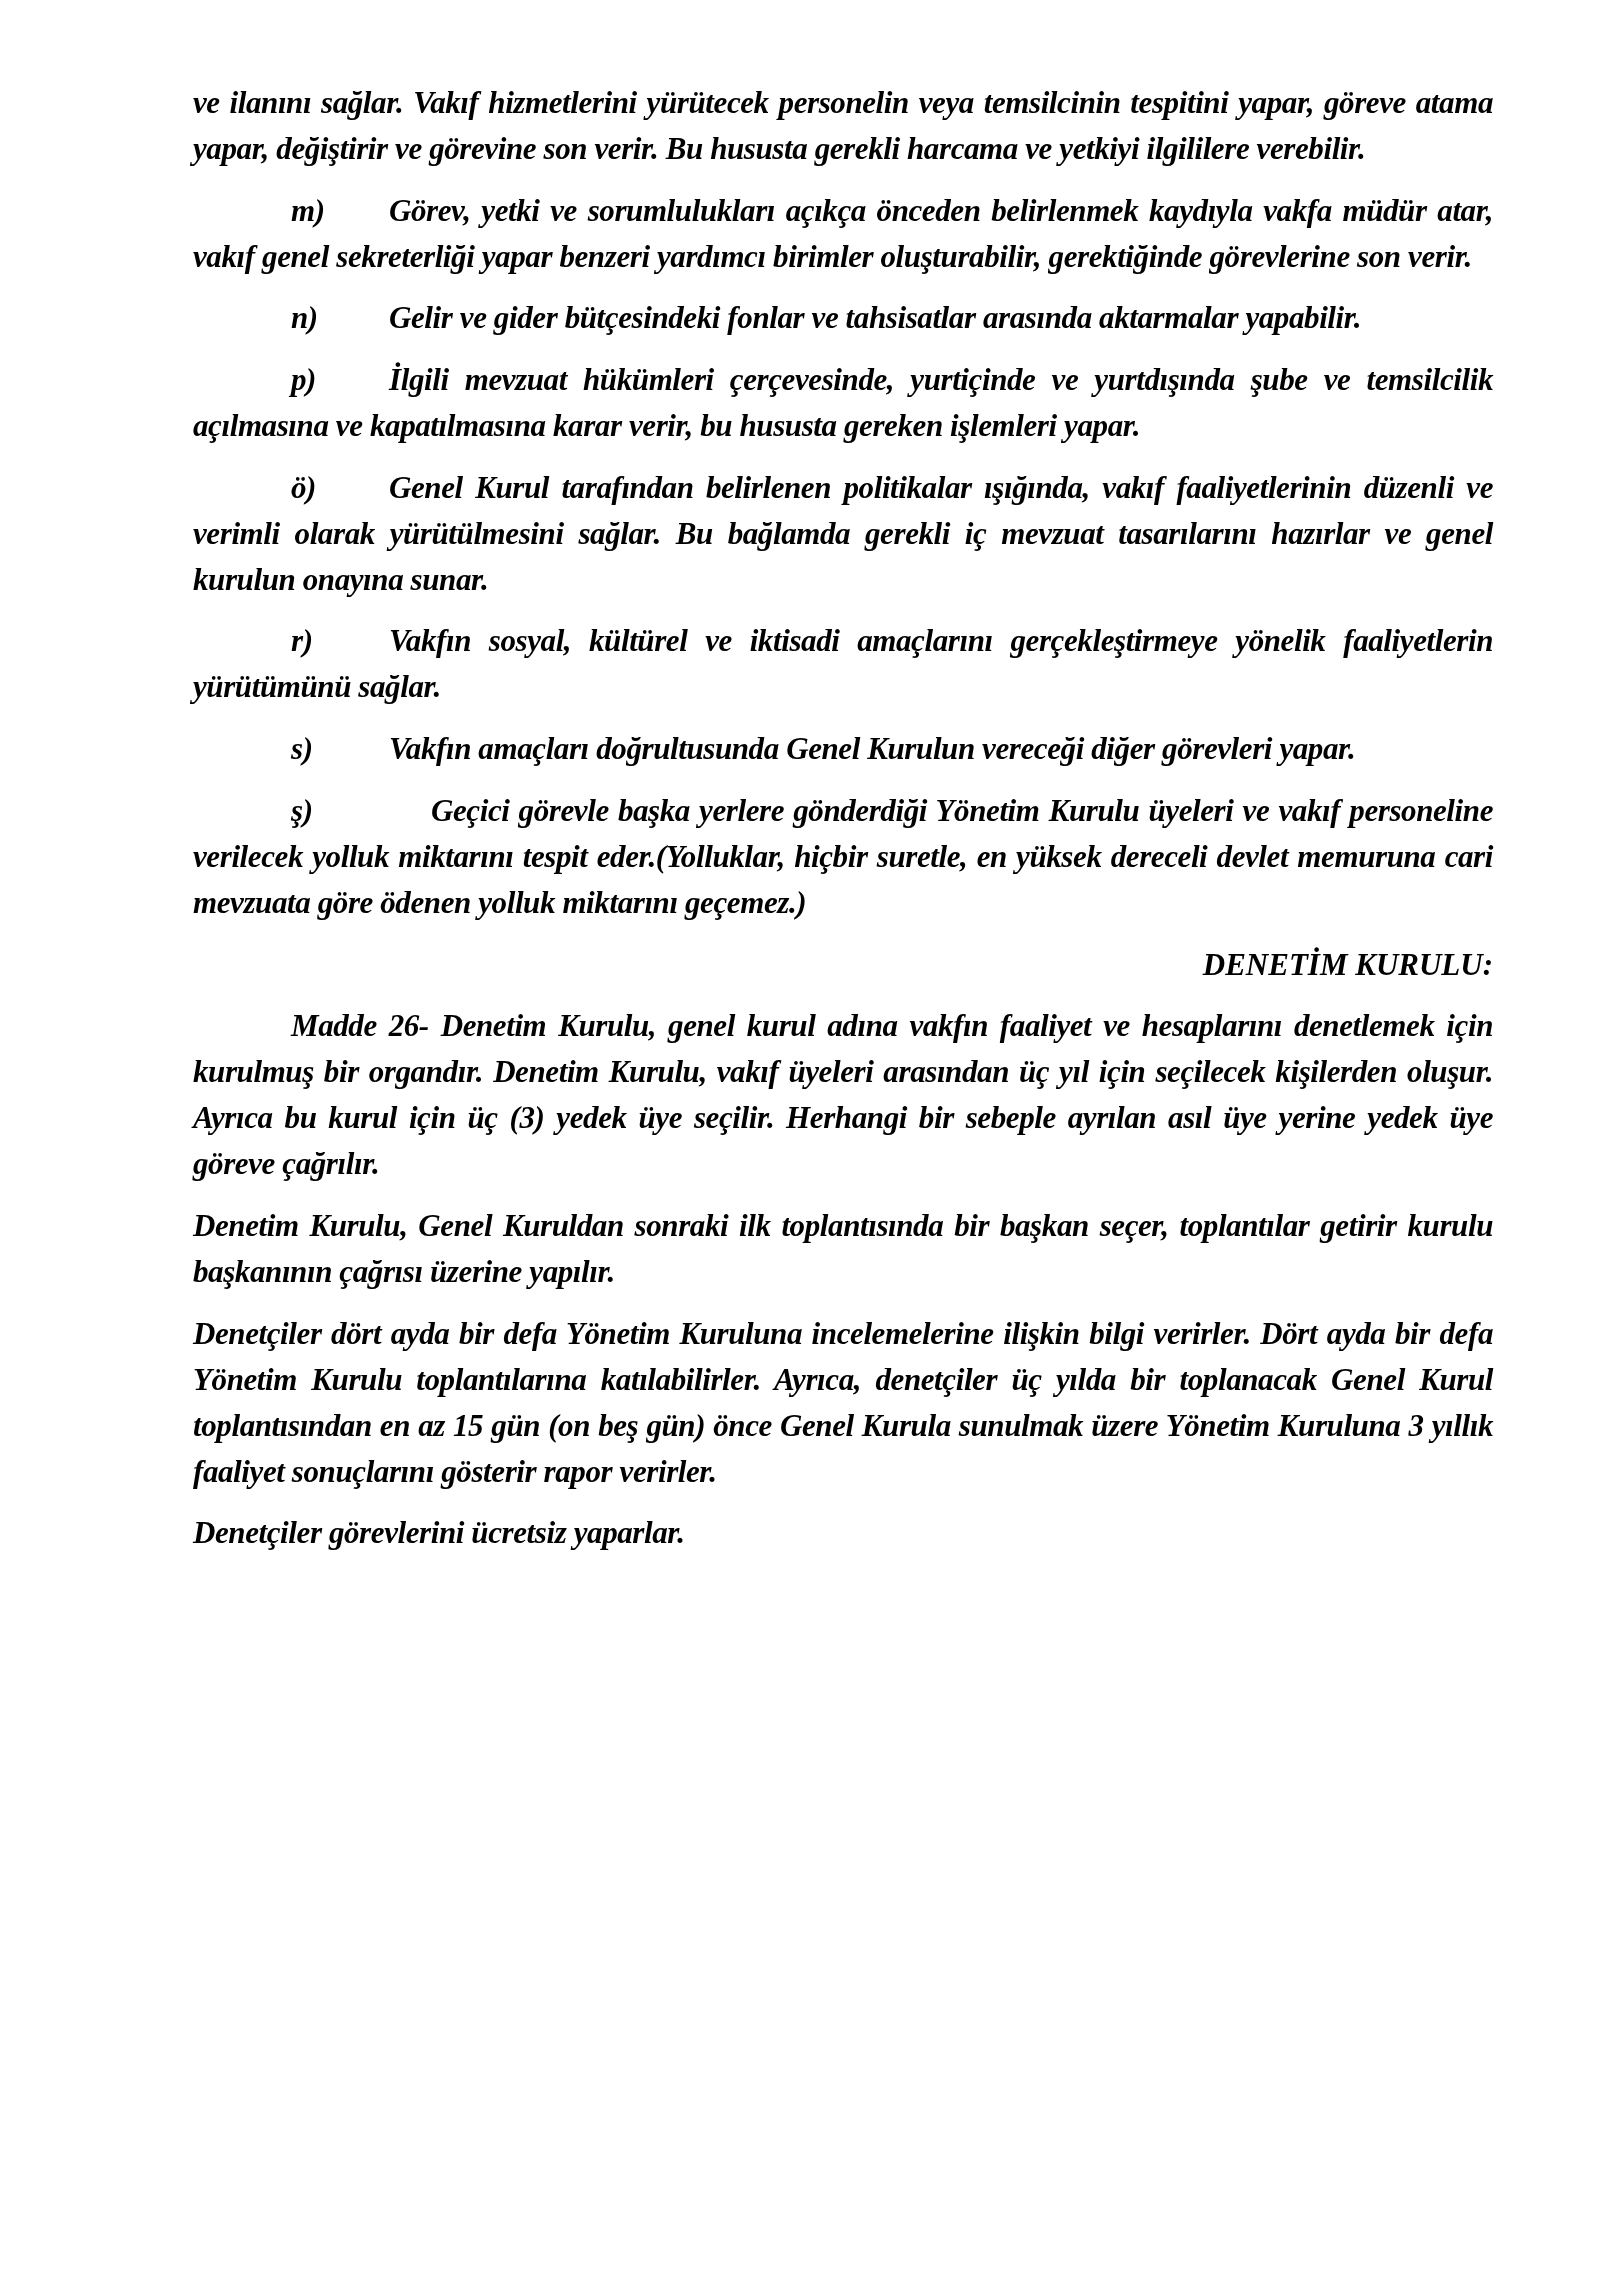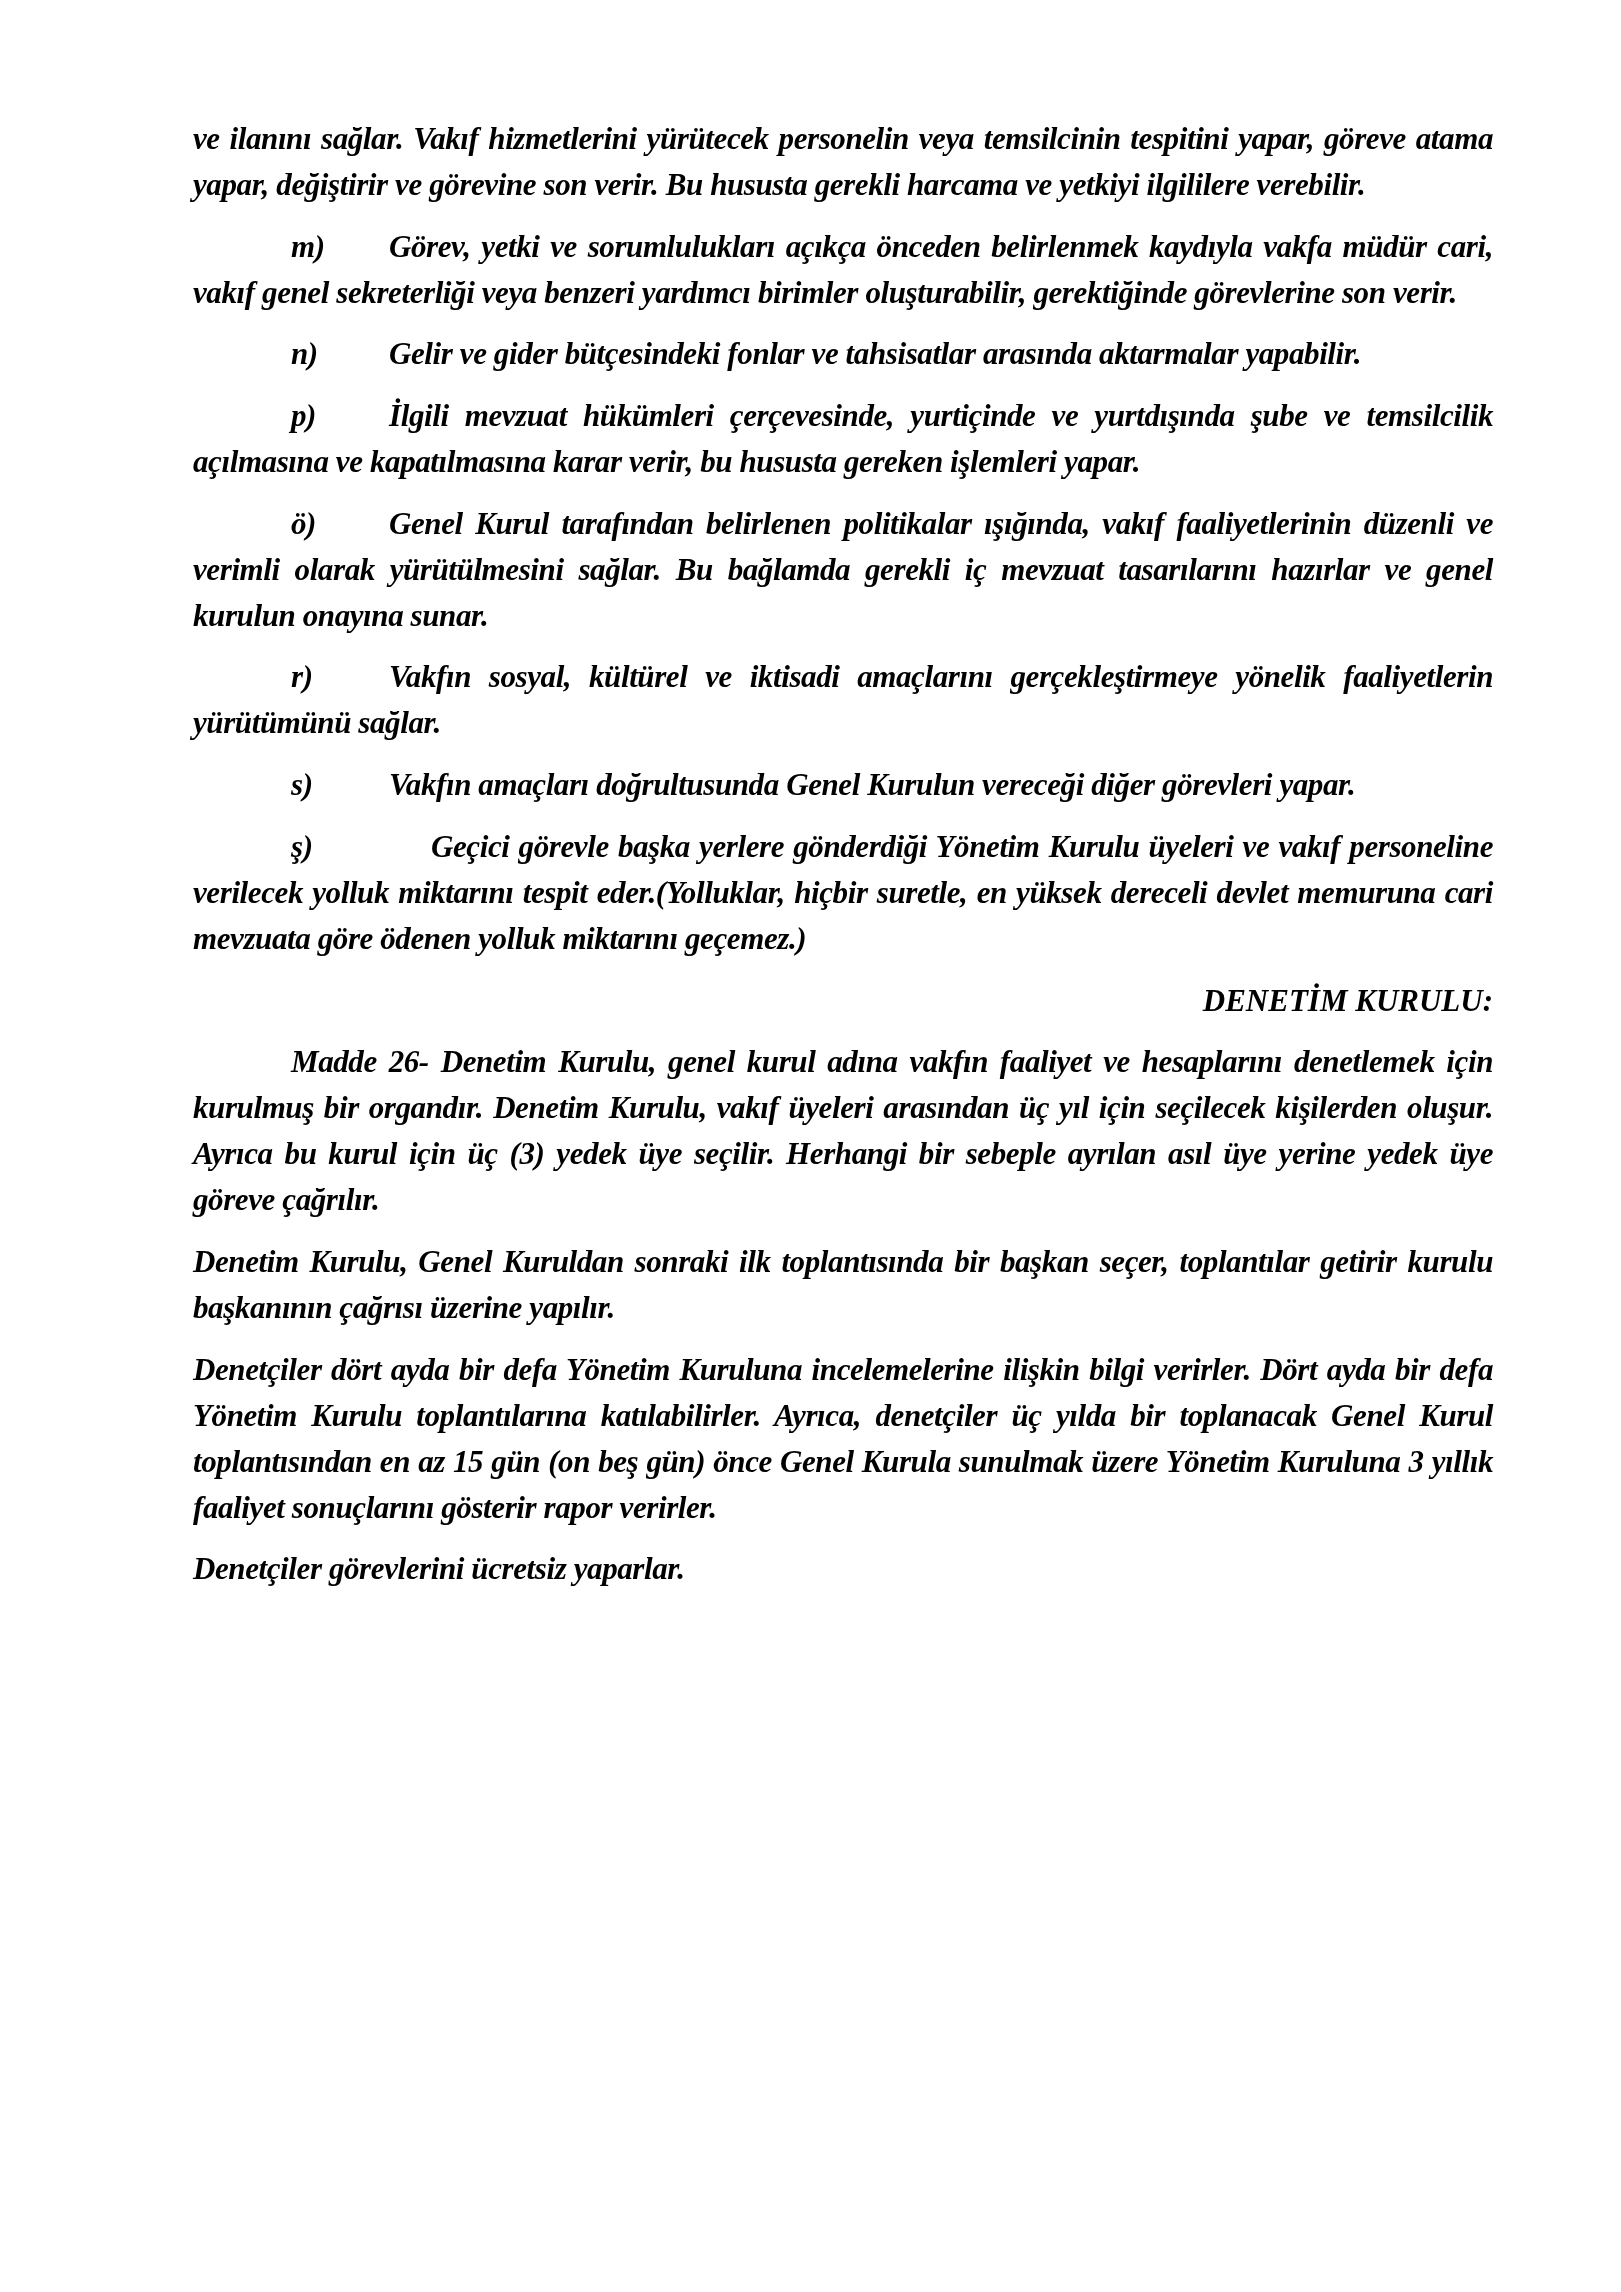--- a/index.html
+++ b/index.html
@@ -6,21 +6,21 @@
     margin: 0;
     padding: 0;
     background: #ffffff;
   }
   .page {
     position: relative;
     box-sizing: border-box;
     width: 1621px;
     min-height: 2293px;
     background: #ffffff;
-    padding: 116px 128px 118px 193px;
+    padding: 80px 128px 118px 193px;
     font-family: "Liberation Serif", "DejaVu Serif", serif;
     font-style: italic;
     font-weight: bold;
     font-size: 31px;
     letter-spacing: -0.4px;
     line-height: 46px;
     color: #000000;
   }
   .page p {
     margin: 0 0 15.7px 0;
@@ -45,21 +45,21 @@
   p.item-wide .marker {
     width: 140px;
   }
 </style>
 </head>
 <body>
 
 <div class="page" style="background: rgb(255, 255, 255); color: rgb(0, 0, 0);">
   <div id="content">
       <p class="plain"><span>ve ilanını sağlar. Vakıf hizmetlerini yürütecek personelin veya temsilcinin tespitini yapar, göreve atama yapar, değiştirir ve görevine son verir. Bu hususta gerekli harcama ve yetkiyi ilgililere verebilir.</span></p>
-      <p class="item"><span class="marker">m)</span><span>Görev, yetki ve sorumlulukları açıkça önceden belirlenmek kaydıyla vakfa müdür cari, vakıf genel sekreterliği veya benzeri yardımcı birimler oluşturabilir, gerektiğinde görevlerine son verir.</span></p>
+      <p class="item"><span class="marker">m)</span><span>Görev, yetki ve sorumlulukları açıkça önceden belirlenmek kaydıyla vakfa müdür atar, vakıf genel sekreterliği yapar benzeri yardımcı birimler oluşturabilir, gerektiğinde görevlerine son verir.</span></p>
       <p class="item"><span class="marker">n)</span><span>Gelir ve gider bütçesindeki fonlar ve tahsisatlar arasında aktarmalar yapabilir.</span></p>
       <p class="item"><span class="marker">p)</span><span>İlgili mevzuat hükümleri çerçevesinde, yurtiçinde ve yurtdışında şube ve temsilcilik açılmasına ve kapatılmasına karar verir, bu hususta gereken işlemleri yapar.</span></p>
       <p class="item"><span class="marker">ö)</span><span>Genel Kurul tarafından belirlenen politikalar ışığında, vakıf faaliyetlerinin düzenli ve verimli olarak yürütülmesini sağlar. Bu bağlamda gerekli iç mevzuat tasarılarını hazırlar ve genel kurulun onayına sunar.</span></p>
       <p class="item"><span class="marker">r)</span><span>Vakfın sosyal, kültürel ve iktisadi amaçlarını gerçekleştirmeye yönelik faaliyetlerin yürütümünü sağlar.</span></p>
       <p class="item"><span class="marker">s)</span><span>Vakfın amaçları doğrultusunda Genel Kurulun vereceği diğer görevleri yapar.</span></p>
       <p class="item-wide"><span class="marker">ş)</span><span>Geçici görevle başka yerlere gönderdiği Yönetim Kurulu üyeleri ve vakıf personeline verilecek yolluk miktarını tespit eder.(Yolluklar, hiçbir suretle, en yüksek dereceli devlet memuruna cari mevzuata göre ödenen yolluk miktarını geçemez.)</span></p>
       <p class="heading"><span>DENETİM KURULU:</span></p>
       <p class="indent"><span>Madde 26- Denetim Kurulu, genel kurul adına vakfın faaliyet ve hesaplarını denetlemek için kurulmuş bir organdır. Denetim Kurulu, vakıf üyeleri arasından üç yıl için seçilecek kişilerden oluşur. Ayrıca bu kurul için üç (3) yedek üye seçilir. Herhangi bir sebeple ayrılan asıl üye yerine yedek üye göreve çağrılır.</span></p>
       <p class="plain"><span>Denetim Kurulu, Genel Kuruldan sonraki ilk toplantısında bir başkan seçer, toplantılar getirir kurulu başkanının çağrısı üzerine yapılır.</span></p>
       <p class="plain"><span>Denetçiler dört ayda bir defa Yönetim Kuruluna incelemelerine ilişkin bilgi verirler. Dört ayda bir defa Yönetim Kurulu toplantılarına katılabilirler. Ayrıca, denetçiler üç yılda bir toplanacak Genel Kurul toplantısından en az 15 gün (on beş gün) önce Genel Kurula sunulmak üzere Yönetim Kuruluna 3 yıllık faaliyet sonuçlarını gösterir rapor verirler.</span></p>

